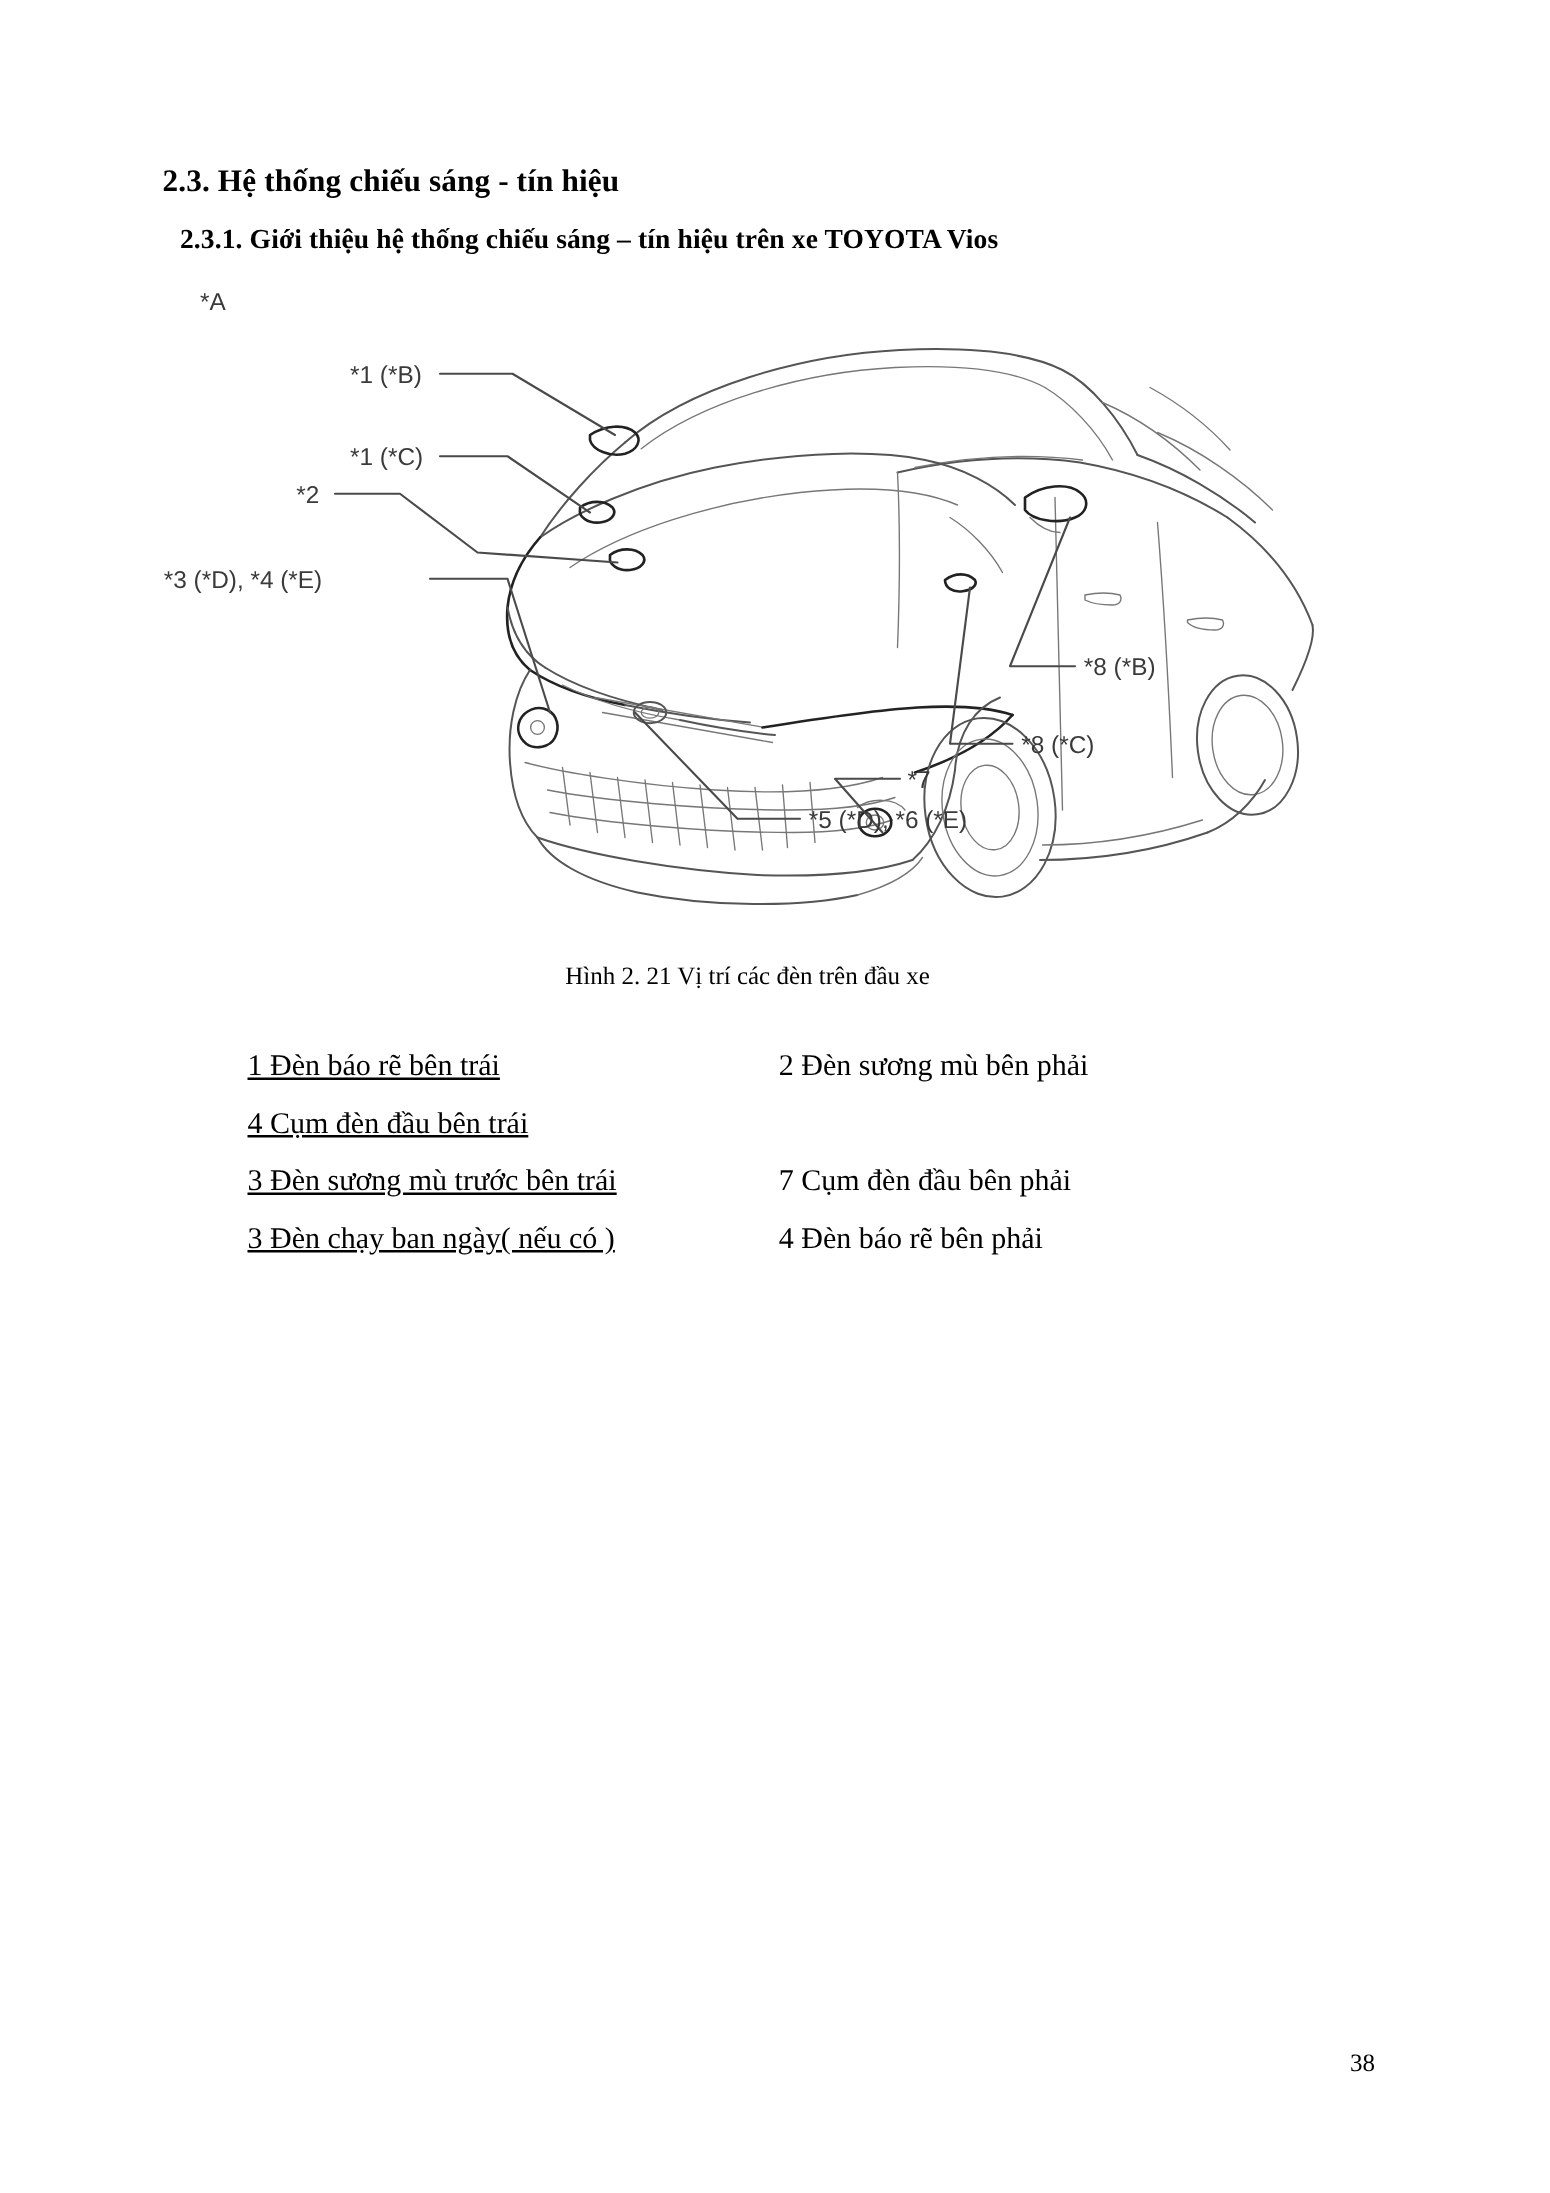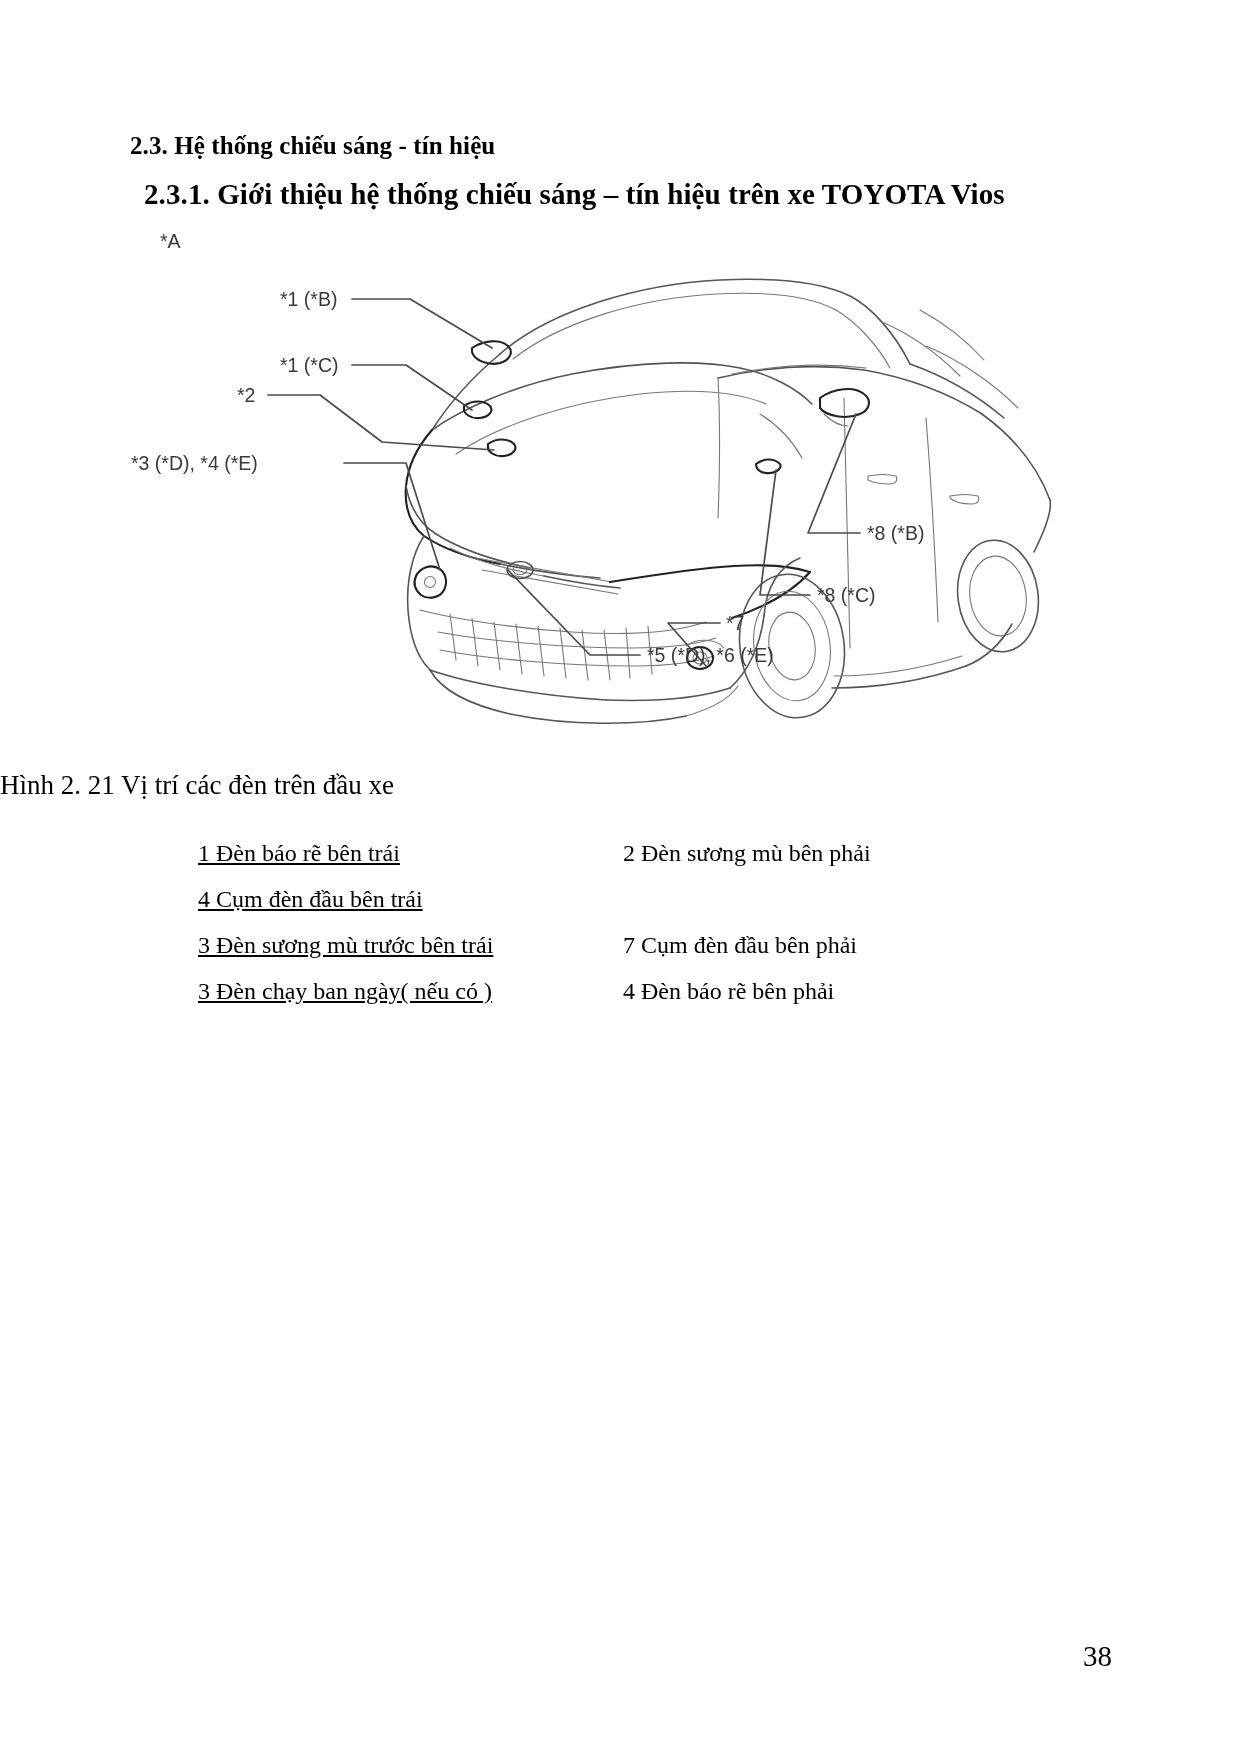--- a/index.html
+++ b/index.html
@@ -24,21 +24,21 @@
     top: 132px;
     font-size: 25px;
     font-weight: bold;
     letter-spacing: 0.1px;
     white-space: nowrap;
   }
   .h-sub {
     position: absolute;
     left: 144px;
     top: 178px;
-    font-size: 29px;
+    font-size: 22px;
     font-weight: bold;
     letter-spacing: 0.1px;
     white-space: nowrap;
   }
 
   
   .figure {
     position: absolute;
     left: 120px;
     top: 218px;
@@ -49,21 +49,22 @@
     display: block;
     width: 1000px;
     height: 520px;
   }
 
   .fig-caption {
     position: absolute;
     left: 0;
     top: 770px;
     width: 1196px;
-    font-size: 27px;
+    text-align: center;
+    font-size: 20px;
     white-space: nowrap;
   }
 
   
   .legend {
     position: absolute;
     left: 198px;
     top: 840px;
     width: 860px;
   }
@@ -75,23 +76,23 @@
   .legend-cell {
     font-size: 24px;
     white-space: nowrap;
   }
   .legend-cell.left { width: 425px; text-decoration: underline; }
   .legend-cell.right { width: 435px; }
 
   
   .page-number {
     position: absolute;
-    right: 128px;
+    right: 140px;
     top: 1640px;
-    font-size: 29px;
+    font-size: 20px;
   }
 
   
   .lbl {
     font-family: "Liberation Sans", "DejaVu Sans", sans-serif;
     font-size: 19.5px;
     fill: #3a3a3a;
   }
 </style>
 </head>

